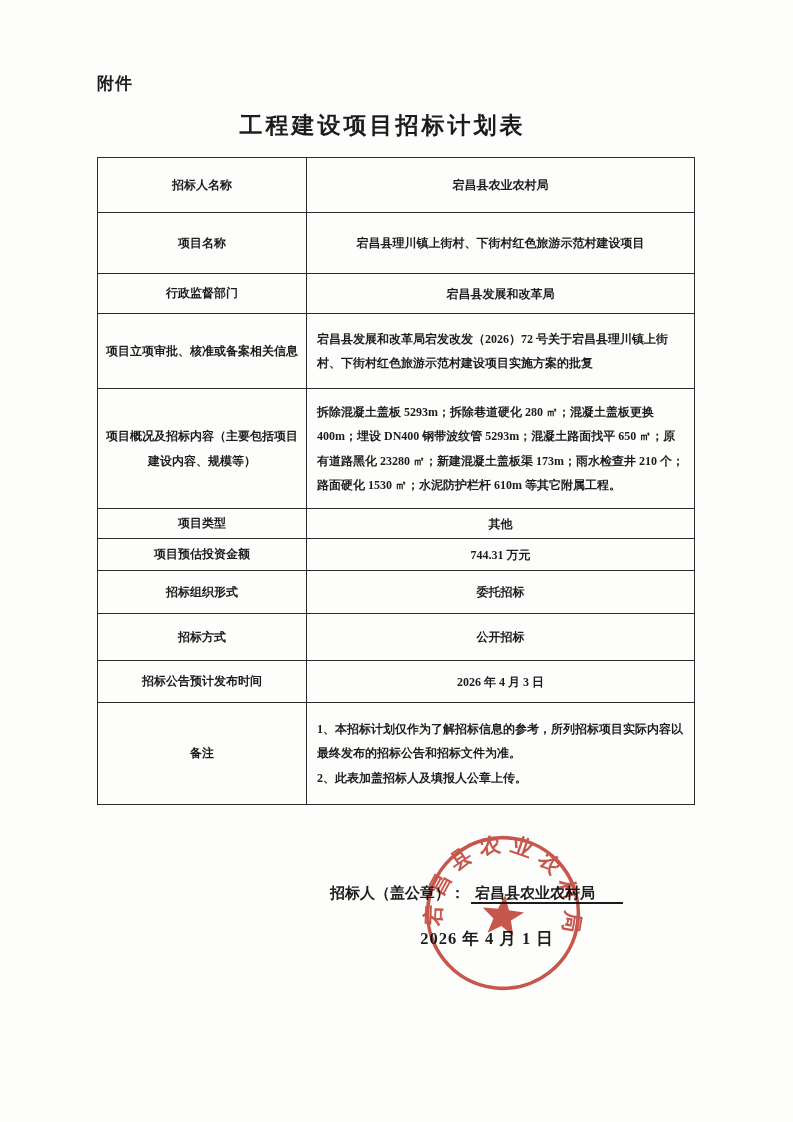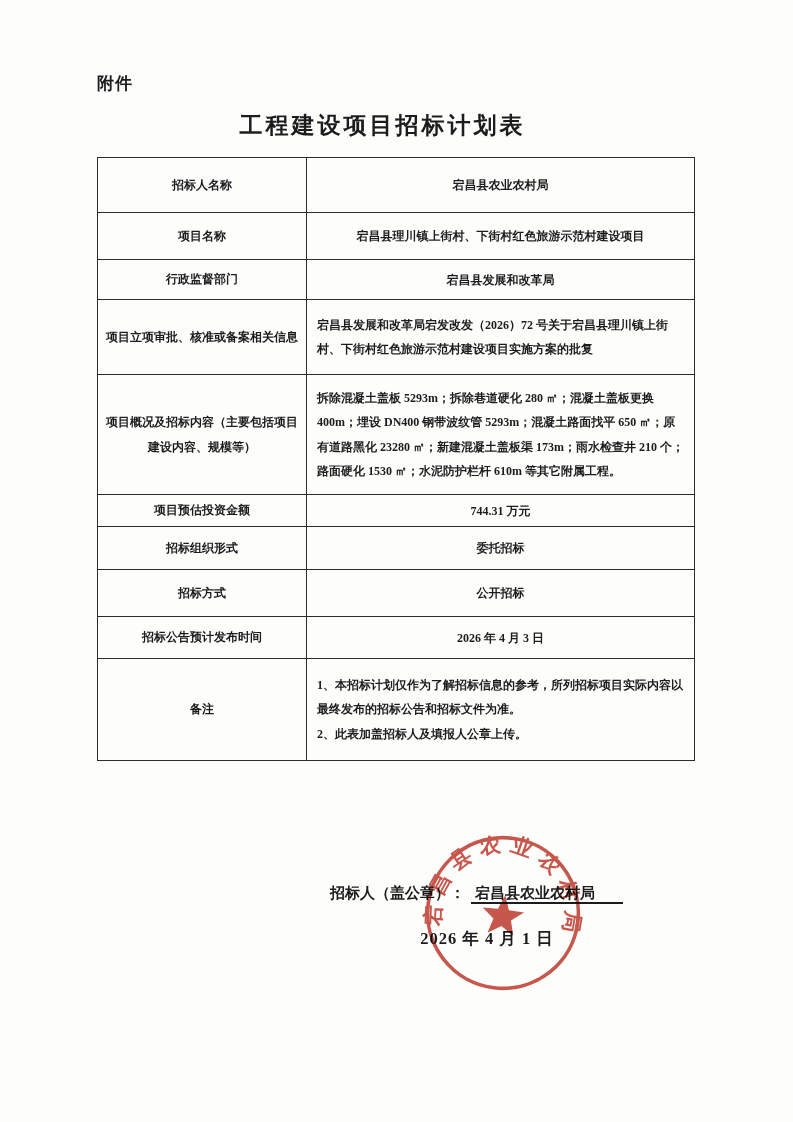--- a/index.html
+++ b/index.html
@@ -87,35 +87,39 @@
   <div class="attachment">附件</div>
 
   <div class="doc-title">工程建设项目招标计划表</div>
 
   <table class="main">
     <tbody id="table-body">
         <tr style="height: 55px;">
           <td class="label-cell">招标人名称</td>
           <td class="value-cell center">宕昌县农业农村局</td>
         </tr>
-        <tr style="height: 47px;">
+        <tr style="height: 61px;">
           <td class="label-cell">项目名称</td>
           <td class="value-cell center">宕昌县理川镇上街村、下街村红色旅游示范村建设项目</td>
         </tr>
         <tr style="height: 40px;">
           <td class="label-cell">行政监督部门</td>
           <td class="value-cell center">宕昌县发展和改革局</td>
         </tr>
         <tr style="height: 75px;">
           <td class="label-cell">项目立项审批、核准或备案相关信息</td>
           <td class="value-cell left">宕昌县发展和改革局宕发改发（2026）72 号关于宕昌县理川镇上街村、下街村红色旅游示范村建设项目实施方案的批复</td>
         </tr>
         <tr style="height: 120px;">
           <td class="label-cell">项目概况及招标内容（主要包括项目建设内容、规模等）</td>
           <td class="value-cell left">拆除混凝土盖板 5293m；拆除巷道硬化 280 ㎡；混凝土盖板更换 400m；埋设 DN400 钢带波纹管 5293m；混凝土路面找平 650 ㎡；原有道路黑化 23280 ㎡；新建混凝土盖板渠 173m；雨水检查井 210 个；路面硬化 1530 ㎡；水泥防护栏杆 610m 等其它附属工程。</td>
+        </tr>
+        <tr style="height: 30px;">
+          <td class="label-cell">项目类型</td>
+          <td class="value-cell center">其他</td>
         </tr>
         <tr style="height: 32px;">
           <td class="label-cell">项目预估投资金额</td>
           <td class="value-cell center">744.31 万元</td>
         </tr>
         <tr style="height: 43px;">
           <td class="label-cell">招标组织形式</td>
           <td class="value-cell center">委托招标</td>
         </tr>
         <tr style="height: 47px;">

